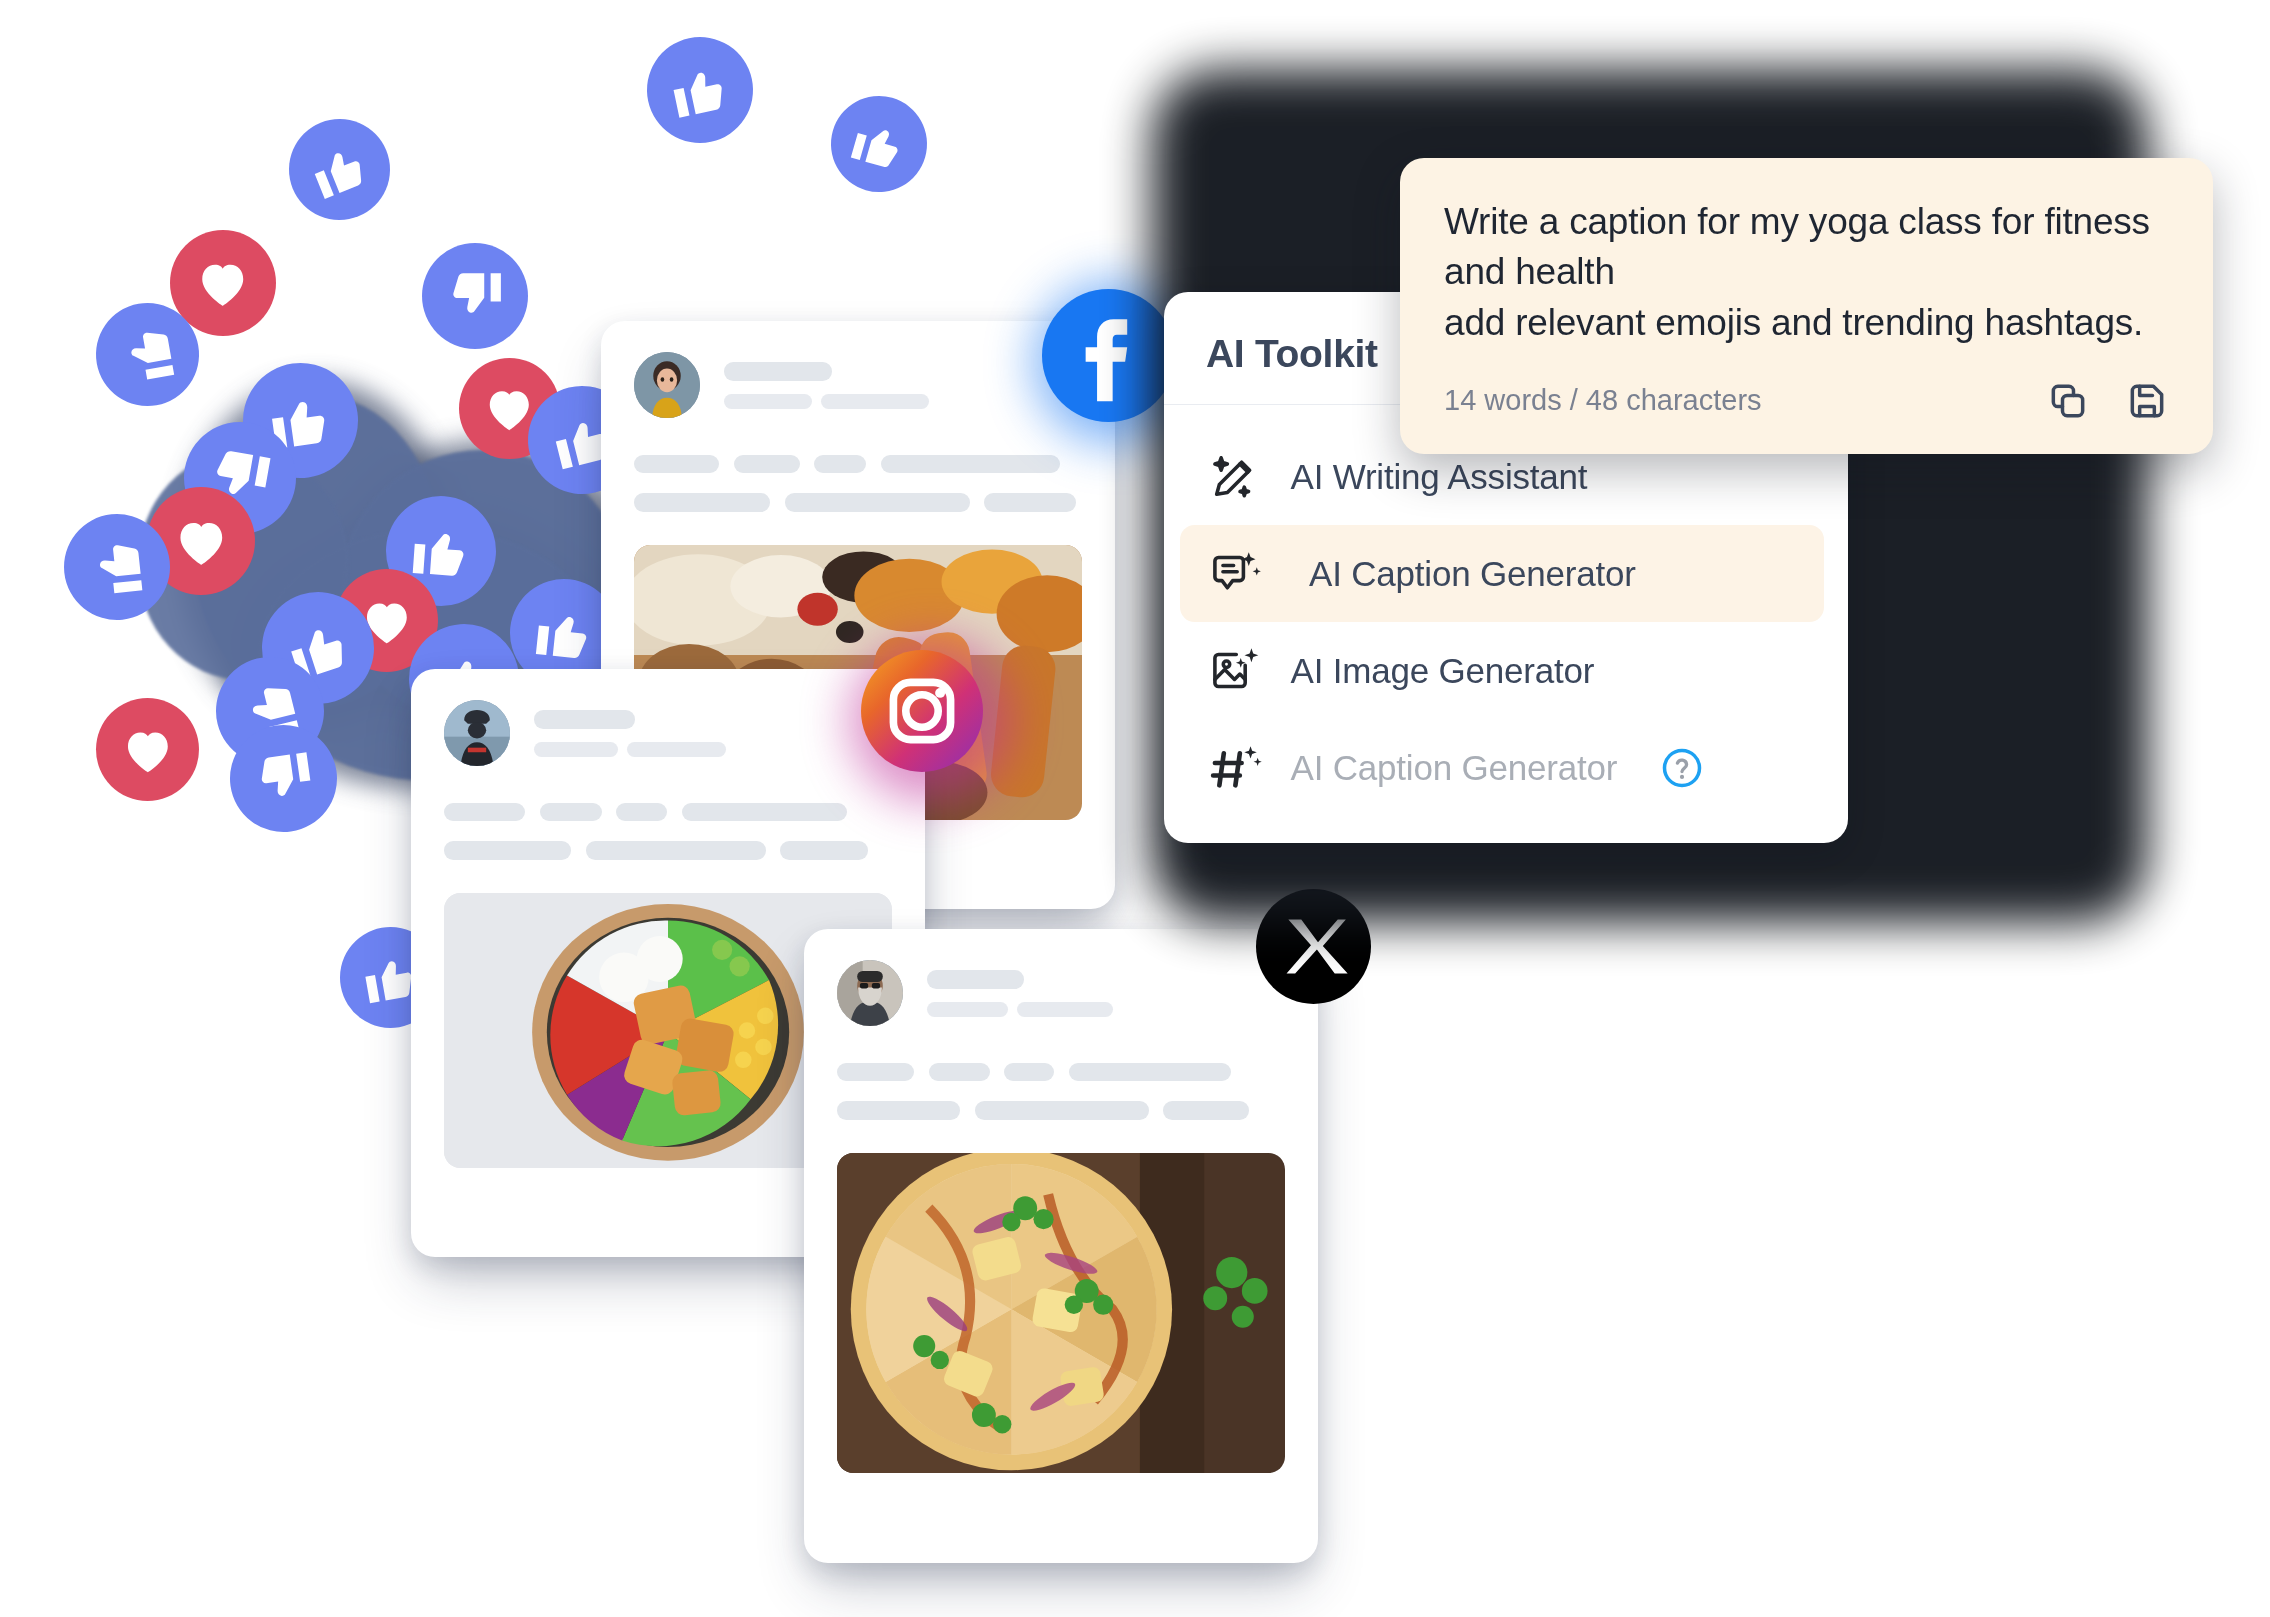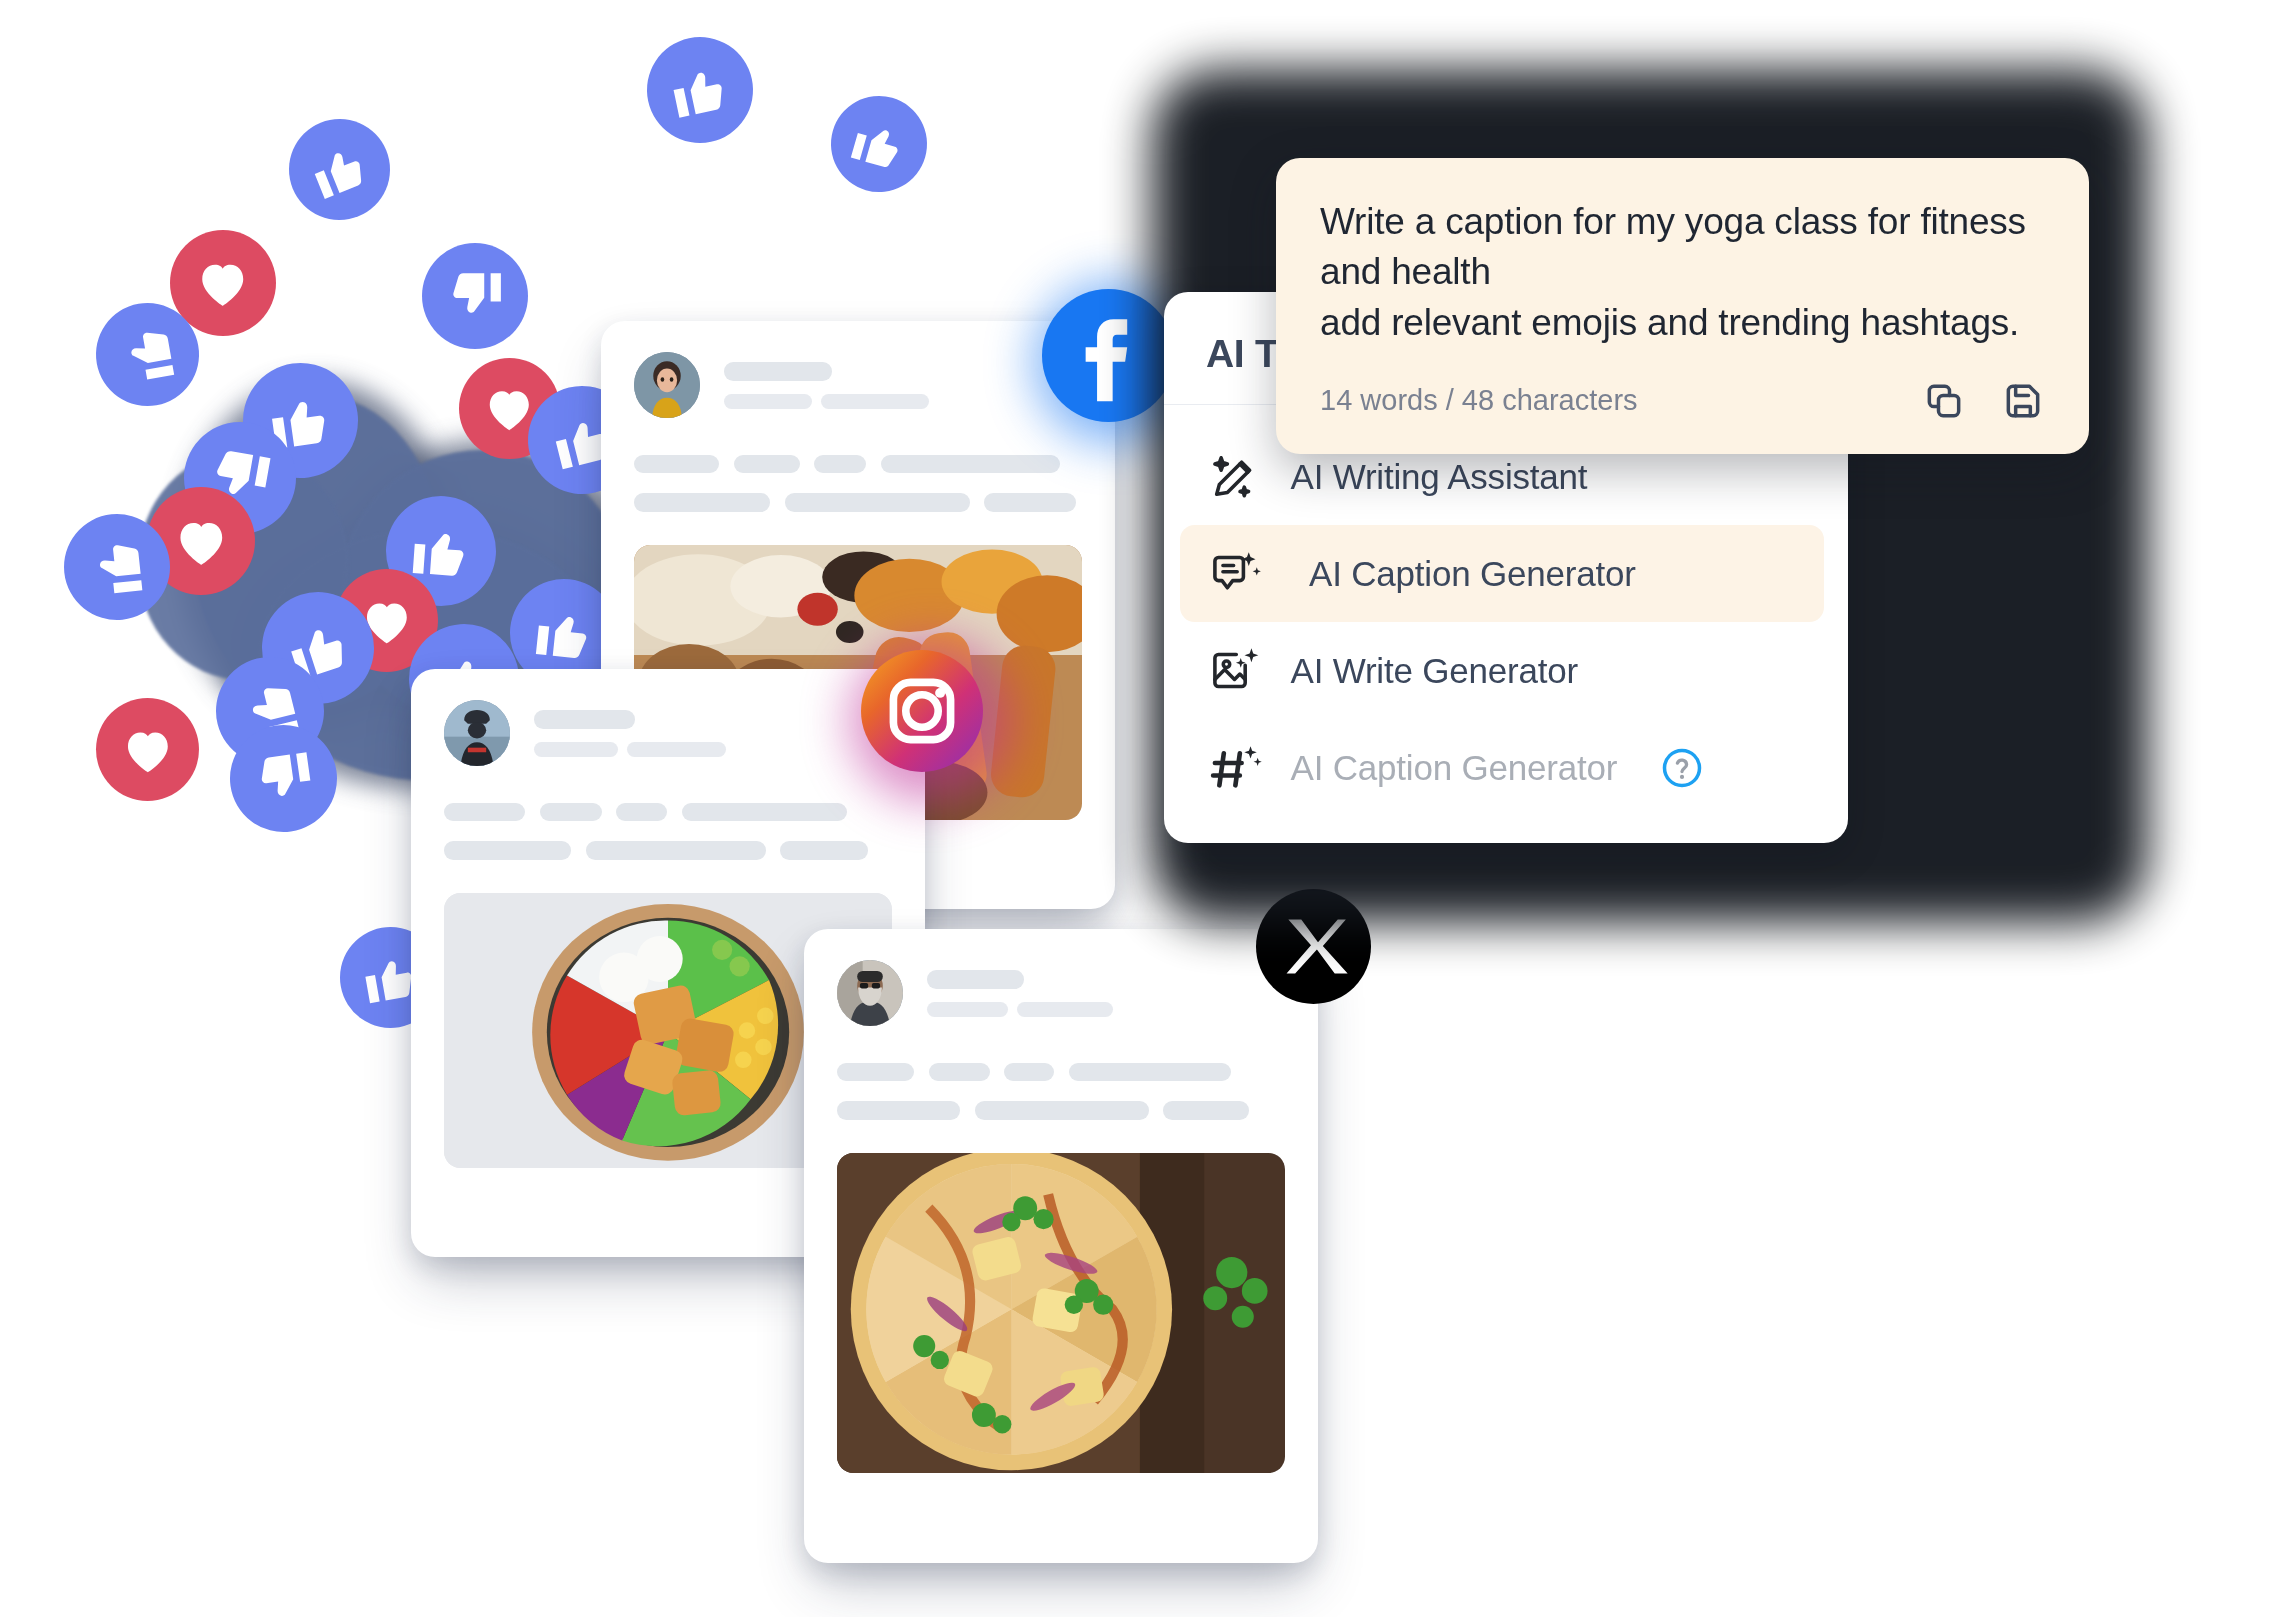--- a/index.html
+++ b/index.html
@@ -453,21 +453,21 @@
       <div class="menu-item">
         <span class="menu-icon">
           <svg viewBox="0 0 32 32" fill="none" stroke="#23262B" stroke-width="2" stroke-linecap="round" stroke-linejoin="round">
             <path d="M5 9a2 2 0 0 1 2-2h10M22 13v10a2 2 0 0 1-2 2H7a2 2 0 0 1-2-2V9"></path>
             <path d="M5 21l5.5-5.5L16 21l3-3 3 3"></path>
             <circle cx="11.5" cy="12.5" r="1.8"></circle>
             <path d="M25.5 3.5l1 2.9 2.9 1-2.9 1-1 2.9-1-2.9-2.9-1 2.9-1z" fill="#23262B" stroke="none"></path>
             <path d="M19.5 9l.7 2 2 .7-2 .7-.7 2-.7-2-2-.7 2-.7z" fill="#23262B" stroke="none"></path>
           </svg>
         </span>
-        <span class="menu-label">AI Write Generator</span>
+        <span class="menu-label">AI Image Generator</span>
       </div>
 
       <div class="menu-item disabled">
         <span class="menu-icon">
           <svg viewBox="0 0 32 32" fill="none" stroke="#23262B" stroke-width="2.6" stroke-linecap="round">
             <path d="M10 8L7.5 26M19 8l-2.5 18M5 13.5h15M4 20.5h15"></path>
             <path d="M25 4l.9 2.6 2.6.9-2.6.9-.9 2.6-.9-2.6-2.6-.9 2.6-.9z" fill="#23262B" stroke="none"></path>
             <path d="M29 10.5l.6 1.7 1.7.6-1.7.6-.6 1.7-.6-1.7-1.7-.6 1.7-.6z" fill="#23262B" stroke="none"></path>
           </svg>
         </span>
@@ -477,21 +477,21 @@
               <circle cx="12" cy="12" r="10" stroke="#1DA1F2" stroke-width="2"></circle>
               <path d="M9.4 9.2a2.7 2.7 0 0 1 5.2.9c0 1.8-2.6 2.2-2.6 3.9" stroke="#9AA0A9" stroke-width="1.9" stroke-linecap="round"></path>
               <circle cx="12" cy="17.1" r="1.2" fill="#9AA0A9"></circle>
             </svg>
         </span>
       </div>
 
     </div>
   </div>
 
-  <div class="prompt-card" style="left:1276px;top:158px;width:725px;height:auto;">
+  <div class="prompt-card" style="left:1400px;top:158px;width:725px;height:auto;">
     <div class="prompt-text">Write a caption for my yoga class for fitness
 and health
 add relevant emojis and trending hashtags.</div>
     <div class="prompt-foot">
       <div class="prompt-count">14 words / 48 characters</div>
       <div class="prompt-actions">
         <span class="act-icon">
           <svg viewBox="0 0 24 24" fill="none" stroke="#3B475C" stroke-width="1.9" stroke-linecap="round" stroke-linejoin="round">
             <rect x="9" y="9" width="11" height="11" rx="2.5"></rect>
             <path d="M15 9V6.5A2.5 2.5 0 0 0 12.5 4h-6A2.5 2.5 0 0 0 4 6.5v6A2.5 2.5 0 0 0 6.5 15H9"></path>

